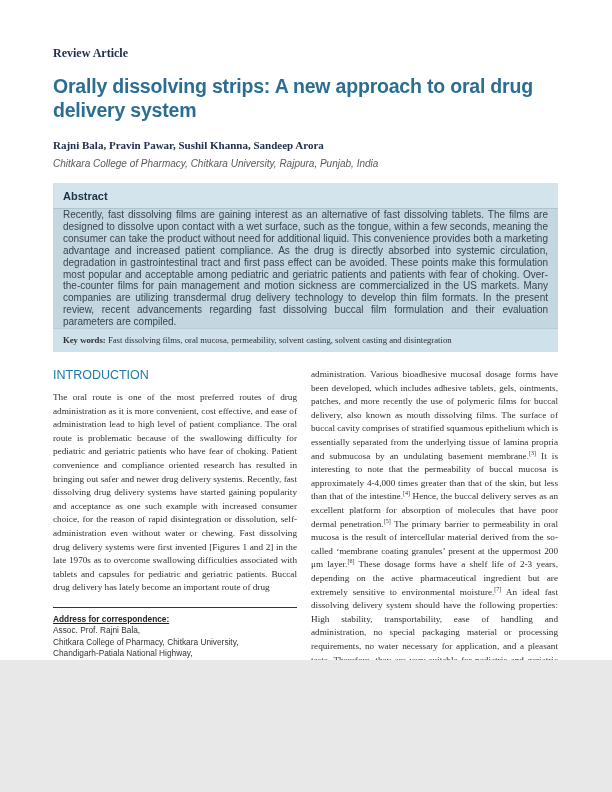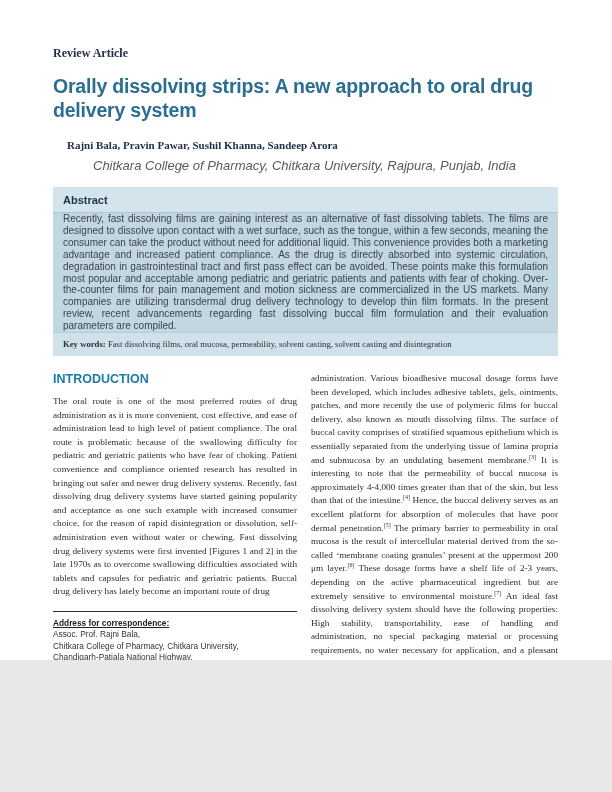--- a/index.html
+++ b/index.html
@@ -13,24 +13,24 @@
   .review-article{
     font-family:"Liberation Serif",serif;font-weight:bold;font-size:12px;
     color:#22304d;
   }
   .title{
     margin-top:13px;font-size:19.5px;line-height:24px;font-weight:bold;
     color:#2b6e92;letter-spacing:-0.2px;max-width:505px;
   }
   .authors{
     margin-top:17px;font-family:"Liberation Serif",serif;font-weight:bold;
-    font-size:11px;color:#22304d;margin-left:14px;
+    font-size:11px;color:#22304d;
   }
   .affiliation{
-    margin-top:7px;font-style:italic;font-size:13px;color:#5a5a5a;margin-left:40px;
+    margin-top:7px;font-style:italic;font-size:10px;color:#5a5a5a;
   }
 
   .abstract-box{margin-top:14px;}
   .abstract-head{
     background:#d4e4ec;padding:7px 26px 6px 10px;font-weight:bold;
     font-size:11px;color:#1c3347;
   }
   .abstract-body{
     background:#c3d7e1;border-top:1px solid #aec5d1;padding:0 10px;
     font-size:10px;line-height:11.9px;text-align:justify;color:#39434b;
@@ -39,21 +39,21 @@
     background:#cfe1ea;border-top:1px solid #b9cdd8;padding:6px 10px 7px 10px;
     font-family:"Liberation Serif",serif;font-size:8.7px;color:#2e2e2e;
   }
   .abstract-keywords b{font-weight:bold;}
 
   .columns{margin-top:16px;display:flex;gap:14px;}
   .col-left{flex:0 0 244px;width:244px;}
   .col-right{flex:0 0 247px;width:247px;}
 
   .intro-heading{
-    font-size:12.5px;font-weight:bold;color:#1b7ba7;margin:0 0 9px 0;
+    font-size:12.5px;font-weight:normal;color:#1b7ba7;margin:0 0 9px 0;
   }
   .body-par{
     font-family:"Liberation Serif",serif;font-size:9.2px;line-height:13.6px;
     text-align:justify;color:#2d2d2d;margin:0;
   }
   .body-par sup{font-size:6px;line-height:0;}
 
   .correspondence{
     margin-top:12px;border-top:1.2px solid #333;padding-top:6px;
     font-size:8.3px;line-height:11.4px;color:#333;

